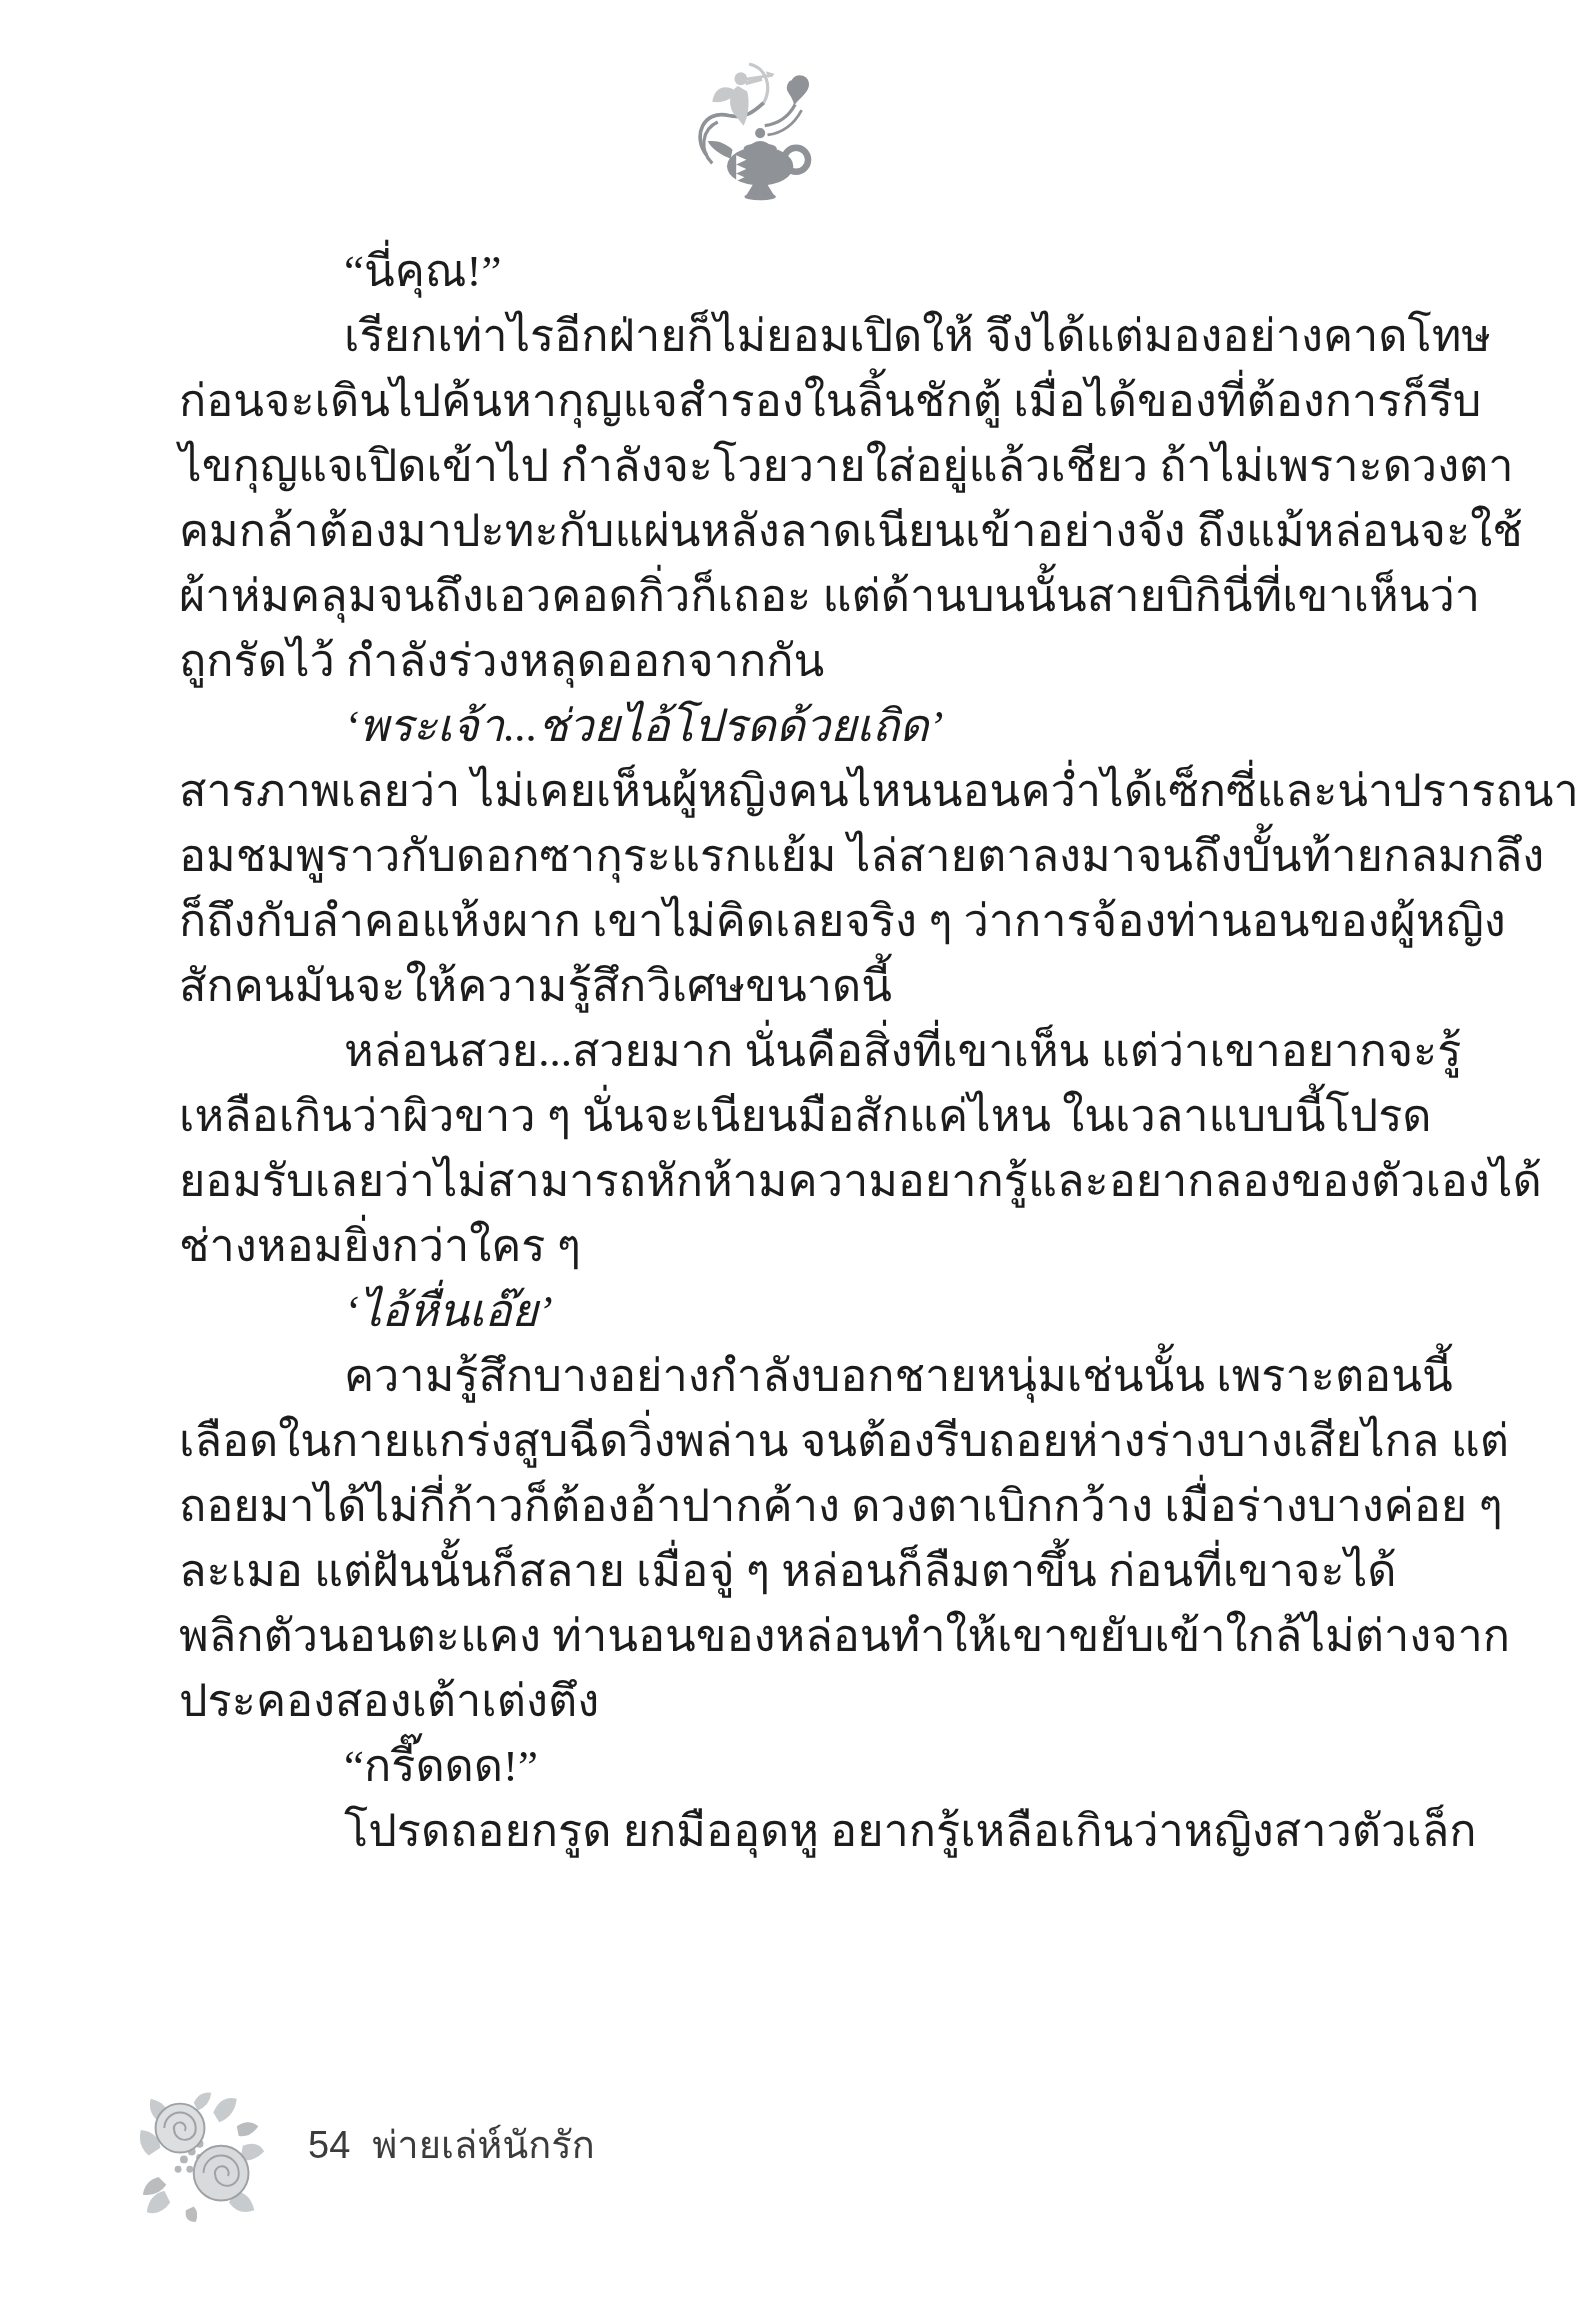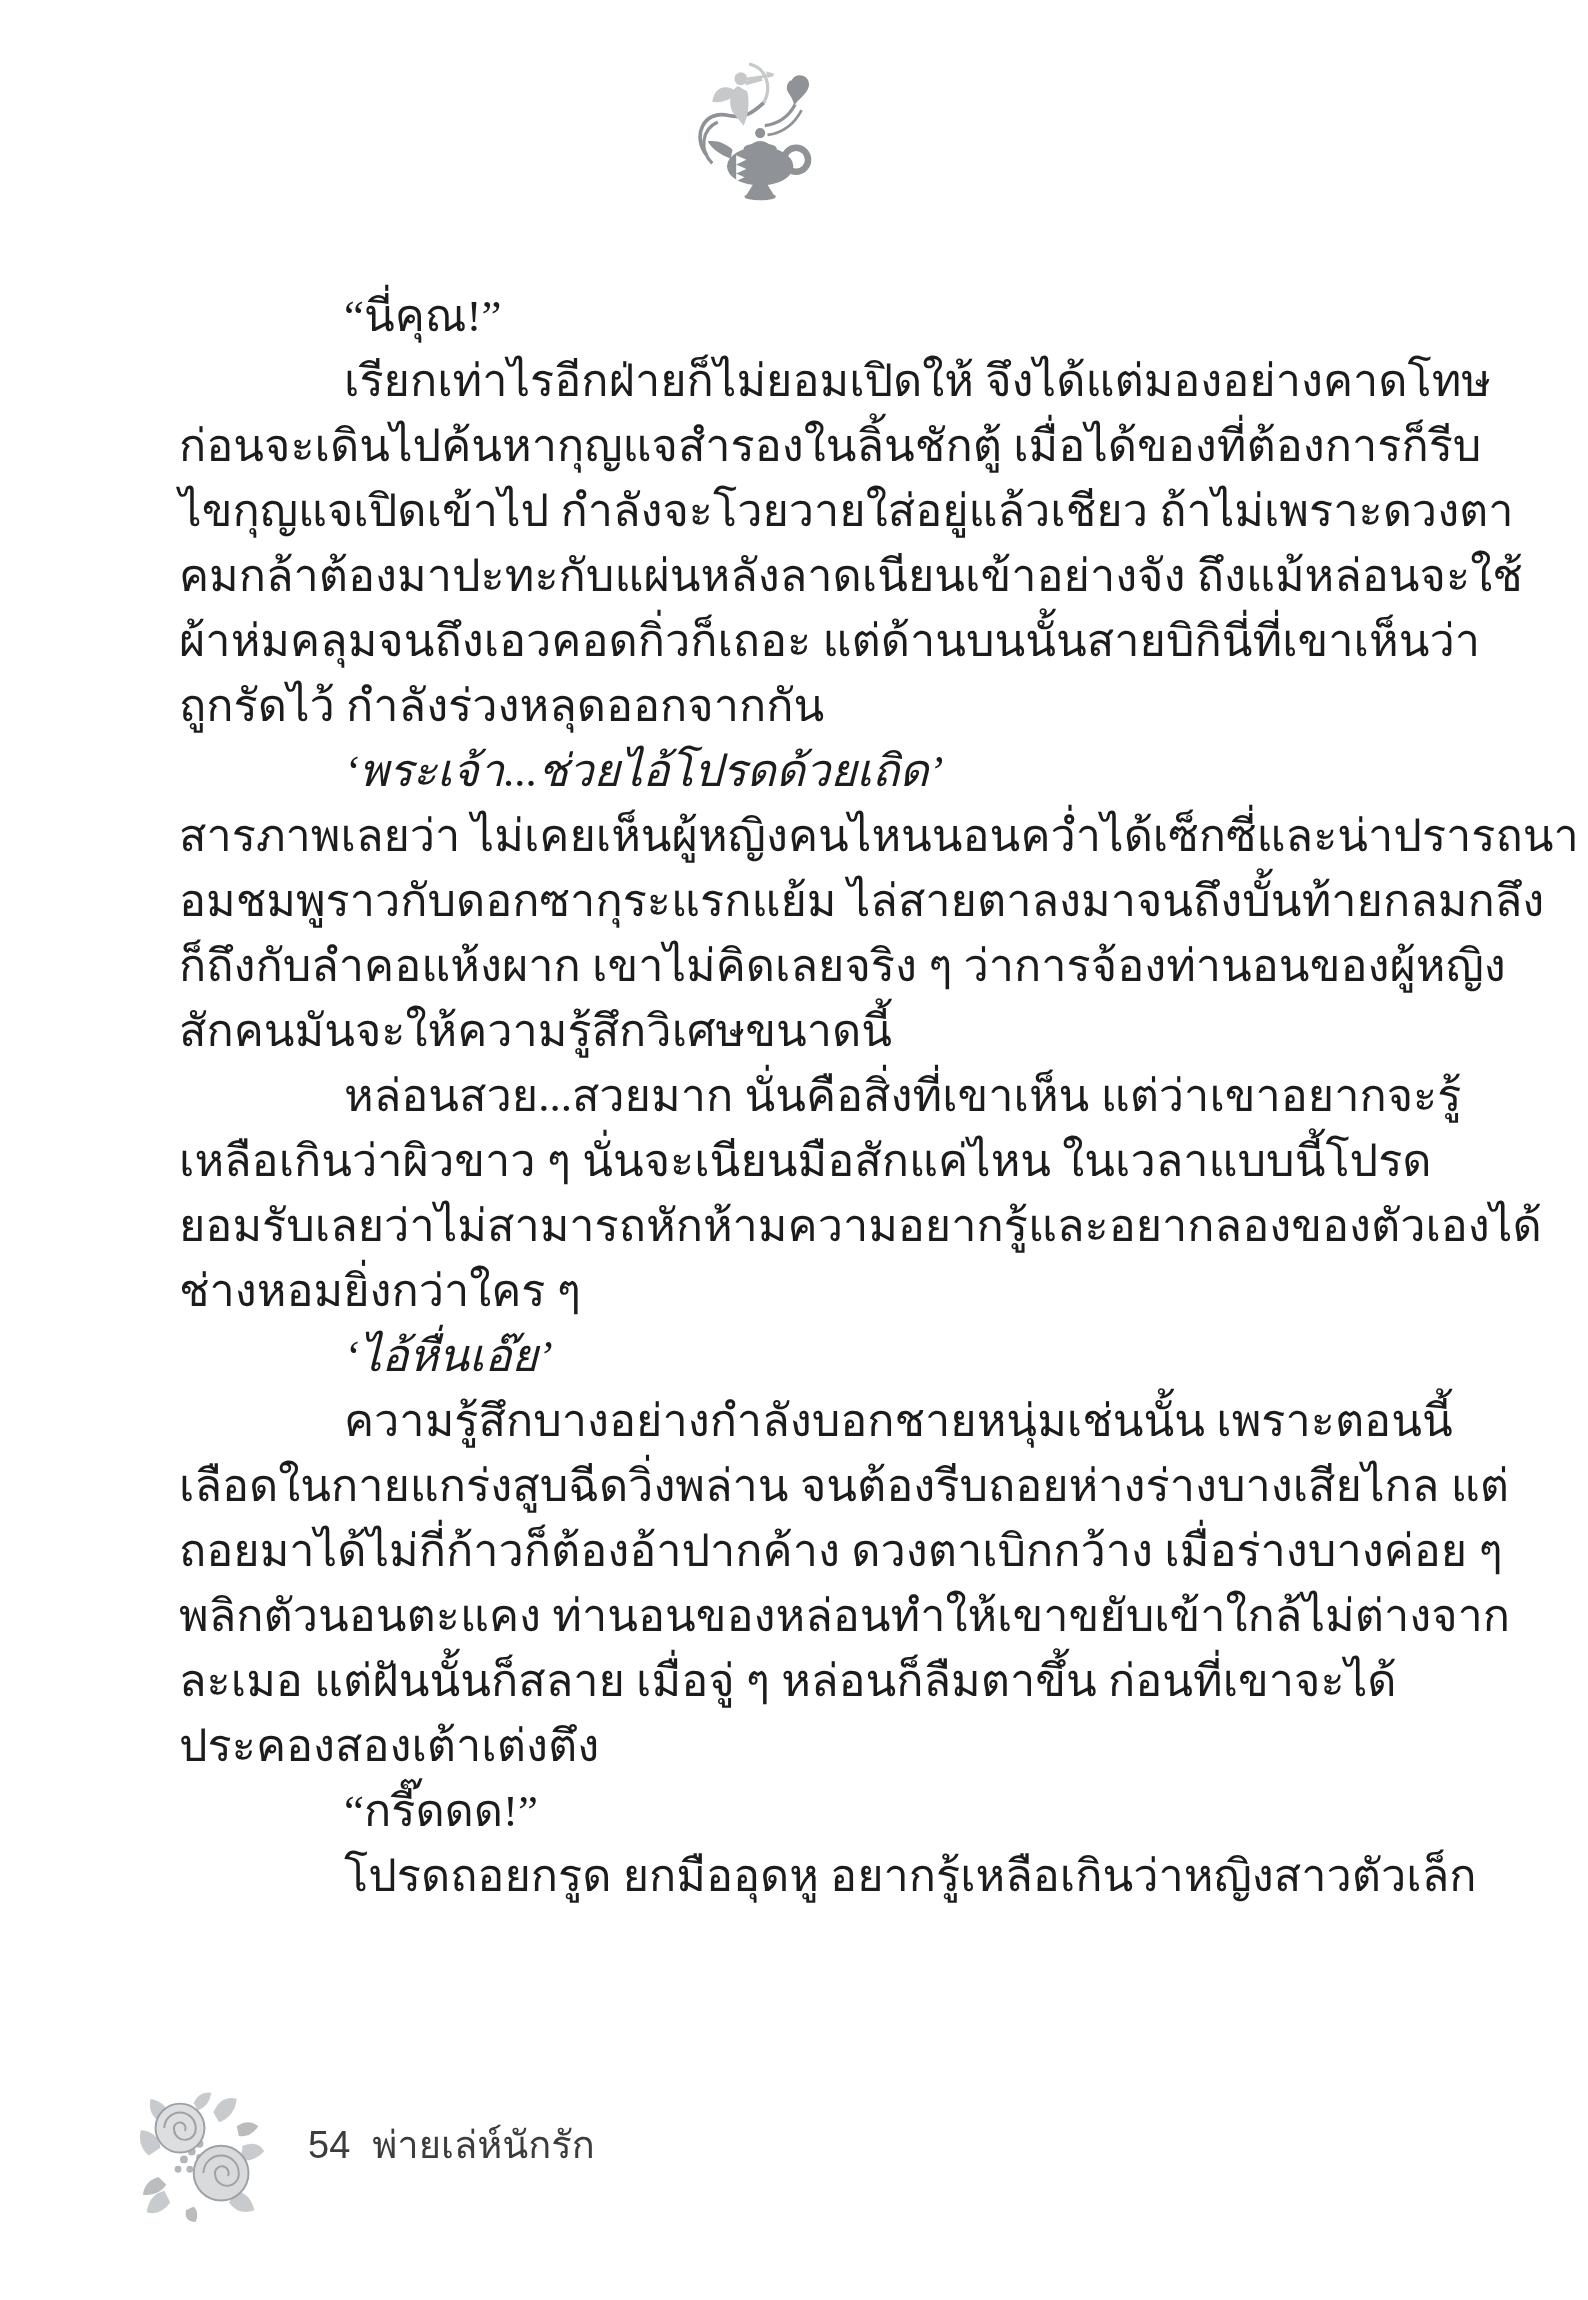--- a/index.html
+++ b/index.html
@@ -9,21 +9,21 @@
     position:relative;
     overflow:hidden;
     font-family:"Liberation Serif","DejaVu Serif",serif;
   }
   .page{position:absolute;inset:0;}
   .header-ornament{
     position:absolute;left:696px;top:52px;width:132px;height:152px;
   }
   .text-block{
     position:absolute;left:179px;top:239px;width:1206px;
-    font-size:45px;line-height:65px;color:#1c1c1c;margin-top:45px;
+    font-size:45px;line-height:65px;color:#1c1c1c;
   }
   .line{height:65px;white-space:nowrap;}
   .line.indent{padding-left:165px;}
   .line.italic{font-style:italic;}
   .footer-flower{
     position:absolute;left:135px;top:2087px;width:137px;height:137px;
   }
   .footer-text{
     position:absolute;left:308px;top:2122px;
     font-family:"Liberation Sans","DejaVu Sans",sans-serif;
@@ -88,22 +88,22 @@
       <div class="line">ก็ถึงกับลำคอแห้งผาก เขาไม่คิดเลยจริง ๆ ว่าการจ้องท่านอนของผู้หญิง</div>
       <div class="line">สักคนมันจะให้ความรู้สึกวิเศษขนาดนี้</div>
       <div class="line indent">หล่อนสวย...สวยมาก นั่นคือสิ่งที่เขาเห็น แต่ว่าเขาอยากจะรู้</div>
       <div class="line">เหลือเกินว่าผิวขาว ๆ นั่นจะเนียนมือสักแค่ไหน ในเวลาแบบนี้โปรด</div>
       <div class="line">ยอมรับเลยว่าไม่สามารถหักห้ามความอยากรู้และอยากลองของตัวเองได้</div>
       <div class="line">ช่างหอมยิ่งกว่าใคร ๆ</div>
       <div class="line indent italic">‘ไอ้หื่นเอ๊ย’</div>
       <div class="line indent">ความรู้สึกบางอย่างกำลังบอกชายหนุ่มเช่นนั้น เพราะตอนนี้</div>
       <div class="line">เลือดในกายแกร่งสูบฉีดวิ่งพล่าน จนต้องรีบถอยห่างร่างบางเสียไกล แต่</div>
       <div class="line">ถอยมาได้ไม่กี่ก้าวก็ต้องอ้าปากค้าง ดวงตาเบิกกว้าง เมื่อร่างบางค่อย ๆ</div>
+      <div class="line">ละเมอ แต่ฝันนั้นก็สลาย เมื่อจู่ ๆ หล่อนก็ลืมตาขึ้น ก่อนที่เขาจะได้</div>
       <div class="line">พลิกตัวนอนตะแคง ท่านอนของหล่อนทำให้เขาขยับเข้าใกล้ไม่ต่างจาก</div>
-      <div class="line">ละเมอ แต่ฝันนั้นก็สลาย เมื่อจู่ ๆ หล่อนก็ลืมตาขึ้น ก่อนที่เขาจะได้</div>
       <div class="line">ประคองสองเต้าเต่งตึง</div>
       <div class="line indent">“กรี๊ดดด!”</div>
       <div class="line indent">โปรดถอยกรูด ยกมืออุดหู อยากรู้เหลือเกินว่าหญิงสาวตัวเล็ก</div>
     </div>
 
   <svg class="footer-flower" viewBox="0 0 140 140" xmlns="http://www.w3.org/2000/svg" aria-hidden="true">
     <g fill="#c3c6c8" opacity="0.9">
       <path d="M28,38 Q 12,28 16,12 Q 34,16 34,32 Z"></path>
       <path d="M80,26 Q 88,8 104,12 Q 102,30 86,36 Z"></path>
       <path d="M14,70 Q 2,60 6,44 Q 24,46 26,62 Z"></path>

